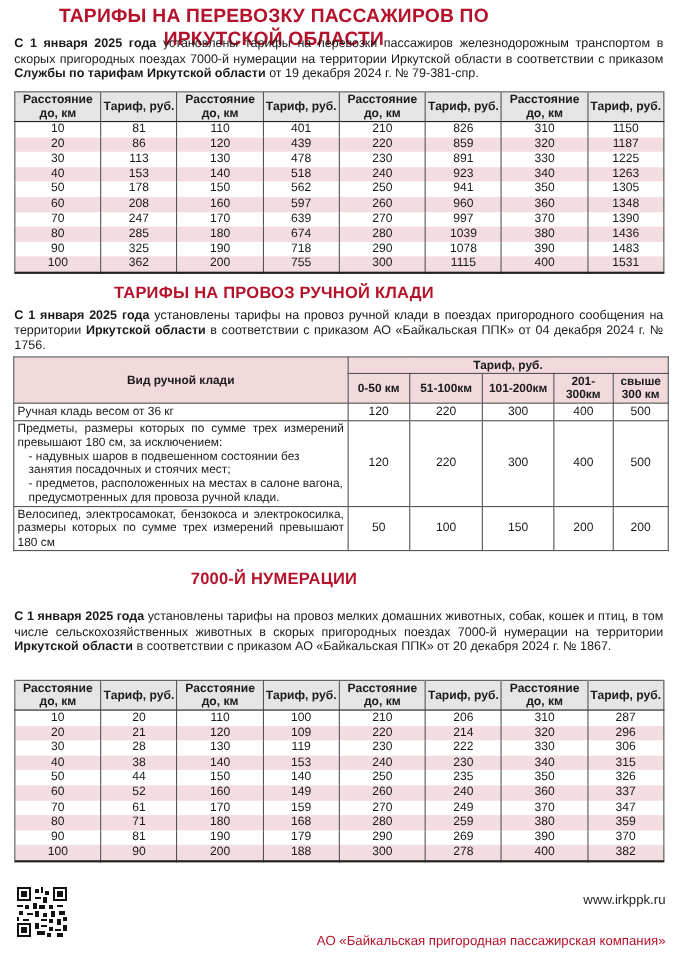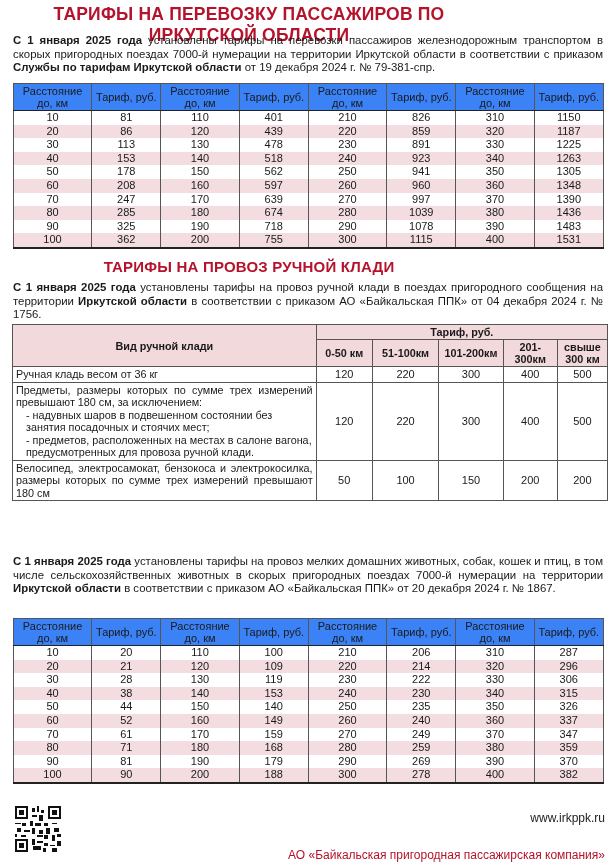--- a/index.html
+++ b/index.html
@@ -12,21 +12,21 @@
   .t3 { top: 518px; font-size: 15px; line-height: 18px; }
   .para { position: absolute; left: 13px; width: 590px; font-size: 11.4px;
           line-height: 13.6px; text-align: justify; }
   .p1 { top: 34px; }
   .p2 { top: 281px; }
   .p3 { top: 555px; }
   .para b { font-weight: bold; }
 
   table { border-collapse: collapse; position: absolute; }
   .dist { left: 13px; width: 591px; font-size: 11px; }
-  .dist th { background: #3b82f6; font-weight: normal; line-height: 11.5px; height: 25px;
+  .dist th { background: #e5e5e5; font-weight: bold; line-height: 11.5px; height: 25px;
              padding: 1px 0 0 0; border-bottom: 1.5px solid #222; }
   .dist td { height: 13.6px; line-height: 13.6px; padding: 0; text-align: center; }
   .dist tr:nth-child(even) td { background: #f3dde0; }
   .dist th, .dist td { border-left: 1px solid #555; border-right: 1px solid #555; text-align: center; }
   .dist { border-top: 1px solid #555; border-bottom: 2px solid #222; border-left: 1px solid #555; border-right: 1px solid #555; }
   .tbl1 { top: 83px; }
   .tbl3 { top: 618px; }
 
   .lug { left: 12px; width: 596px; top: 324px; font-size: 10.8px;
          border: 1px solid #555; }
@@ -207,20 +207,21 @@
       <td class="num">50</td>
       <td class="num">100</td>
       <td class="num">150</td>
       <td class="num">200</td>
       <td class="num">200</td>
     </tr>
   </tbody>
 </table>
 
 <div class="title t3">
+  <div>7000-Й НУМЕРАЦИИ</div>
 </div>
 <div class="para p3"><b>С 1 января 2025 года</b><span> установлены тарифы на провоз мелких домашних животных, собак, кошек и птиц, в том числе сельскохозяйственных животных в скорых пригородных поездах 7000-й нумерации на территории </span><b>Иркутской области</b><span> в соответствии с приказом АО «Байкальская ППК» от 20 декабря 2024 г. № 1867.</span></div>
 
 <table class="dist tbl3">
   <thead>
       <tr id="h3">
         <th style="width: 78px;">Расстояние до, км</th>
         <th style="width: 70px;">Тариф, руб.</th>
         <th style="width: 78px;">Расстояние до, км</th>
         <th style="width: 70px;">Тариф, руб.</th>

